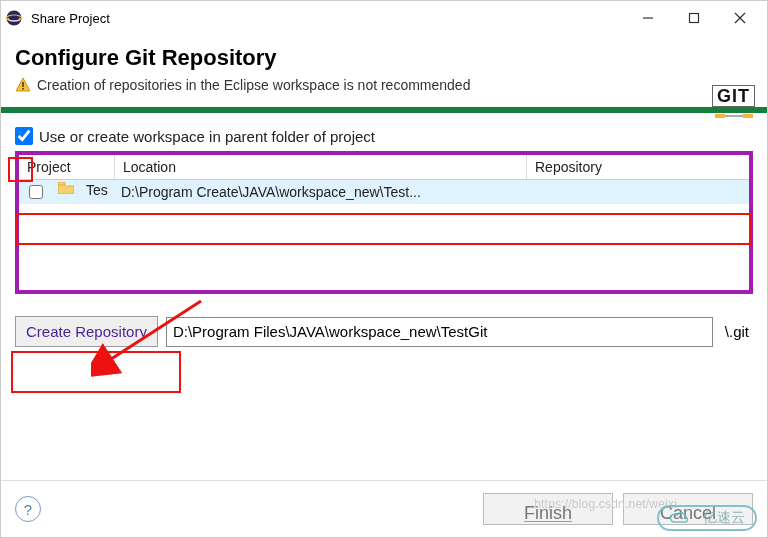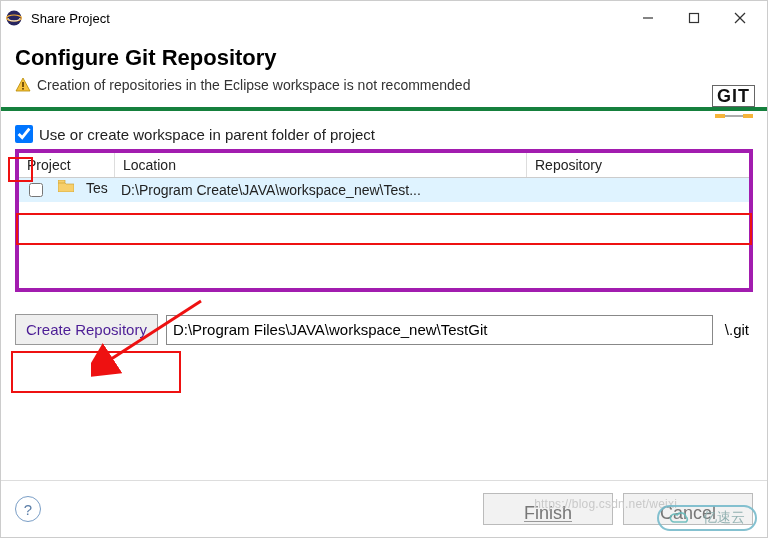--- a/index.html
+++ b/index.html
@@ -3,21 +3,21 @@
 <meta charset="utf-8">
 <style>
   * { box-sizing: border-box; font-family: "Segoe UI", Tahoma, sans-serif; }
   html, body { margin: 0; padding: 0; width: 768px; height: 538px; overflow: hidden; }
   .window { width: 768px; height: 538px; border: 1px solid #ccc; background: #fff; position: relative; display: flex; flex-direction: column; }
   .titlebar { height: 34px; display: flex; align-items: center; padding: 0 4px; background: #fff; }
   .titlebar .eclipse-icon { width: 18px; height: 18px; margin-right: 8px; }
   .titlebar .title { font-size: 13px; color: #000; flex: 1; }
   .win-controls { display: flex; align-items: center; }
   .win-btn { width: 46px; height: 30px; display: flex; align-items: center; justify-content: center; color: #444; font-size: 14px; }
-  .header { padding: 10px 14px 14px 14px; background: #fff; border-bottom: 4px solid #15803d; position: relative; }
+  .header { padding: 10px 14px 14px 14px; background: #fff; border-bottom: 6px solid #15803d; position: relative; }
   .header h1 { margin: 0 0 6px 0; font-size: 22px; font-weight: 700; color: #000; }
   .header .warn-row { display: flex; align-items: center; font-size: 14px; color: #333; }
   .warn-icon { width: 16px; height: 16px; margin-right: 6px; }
   .git-decor { position: absolute; right: 12px; top: 14px; text-align: center; }
   .git-decor .git-txt { font: 700 18px/1 "Arial Black", Arial; color: #111; letter-spacing: 1px; border: 1px solid #666; padding: 1px 4px; background: #fff; margin-top: 36px; }
   .git-decor .conn { margin-top: 2px; width: 38px; height: 10px; }
   .body { flex: 1; padding: 14px; display: flex; flex-direction: column; }
   .chk-row { display: flex; align-items: center; font-size: 15px; color: #222; margin-bottom: 6px; }
   .chk-row input[type=checkbox] { width: 18px; height: 18px; margin: 0 6px 0 0; }
   .red-box { position: absolute; border: 2px solid #e11; pointer-events: none; }

